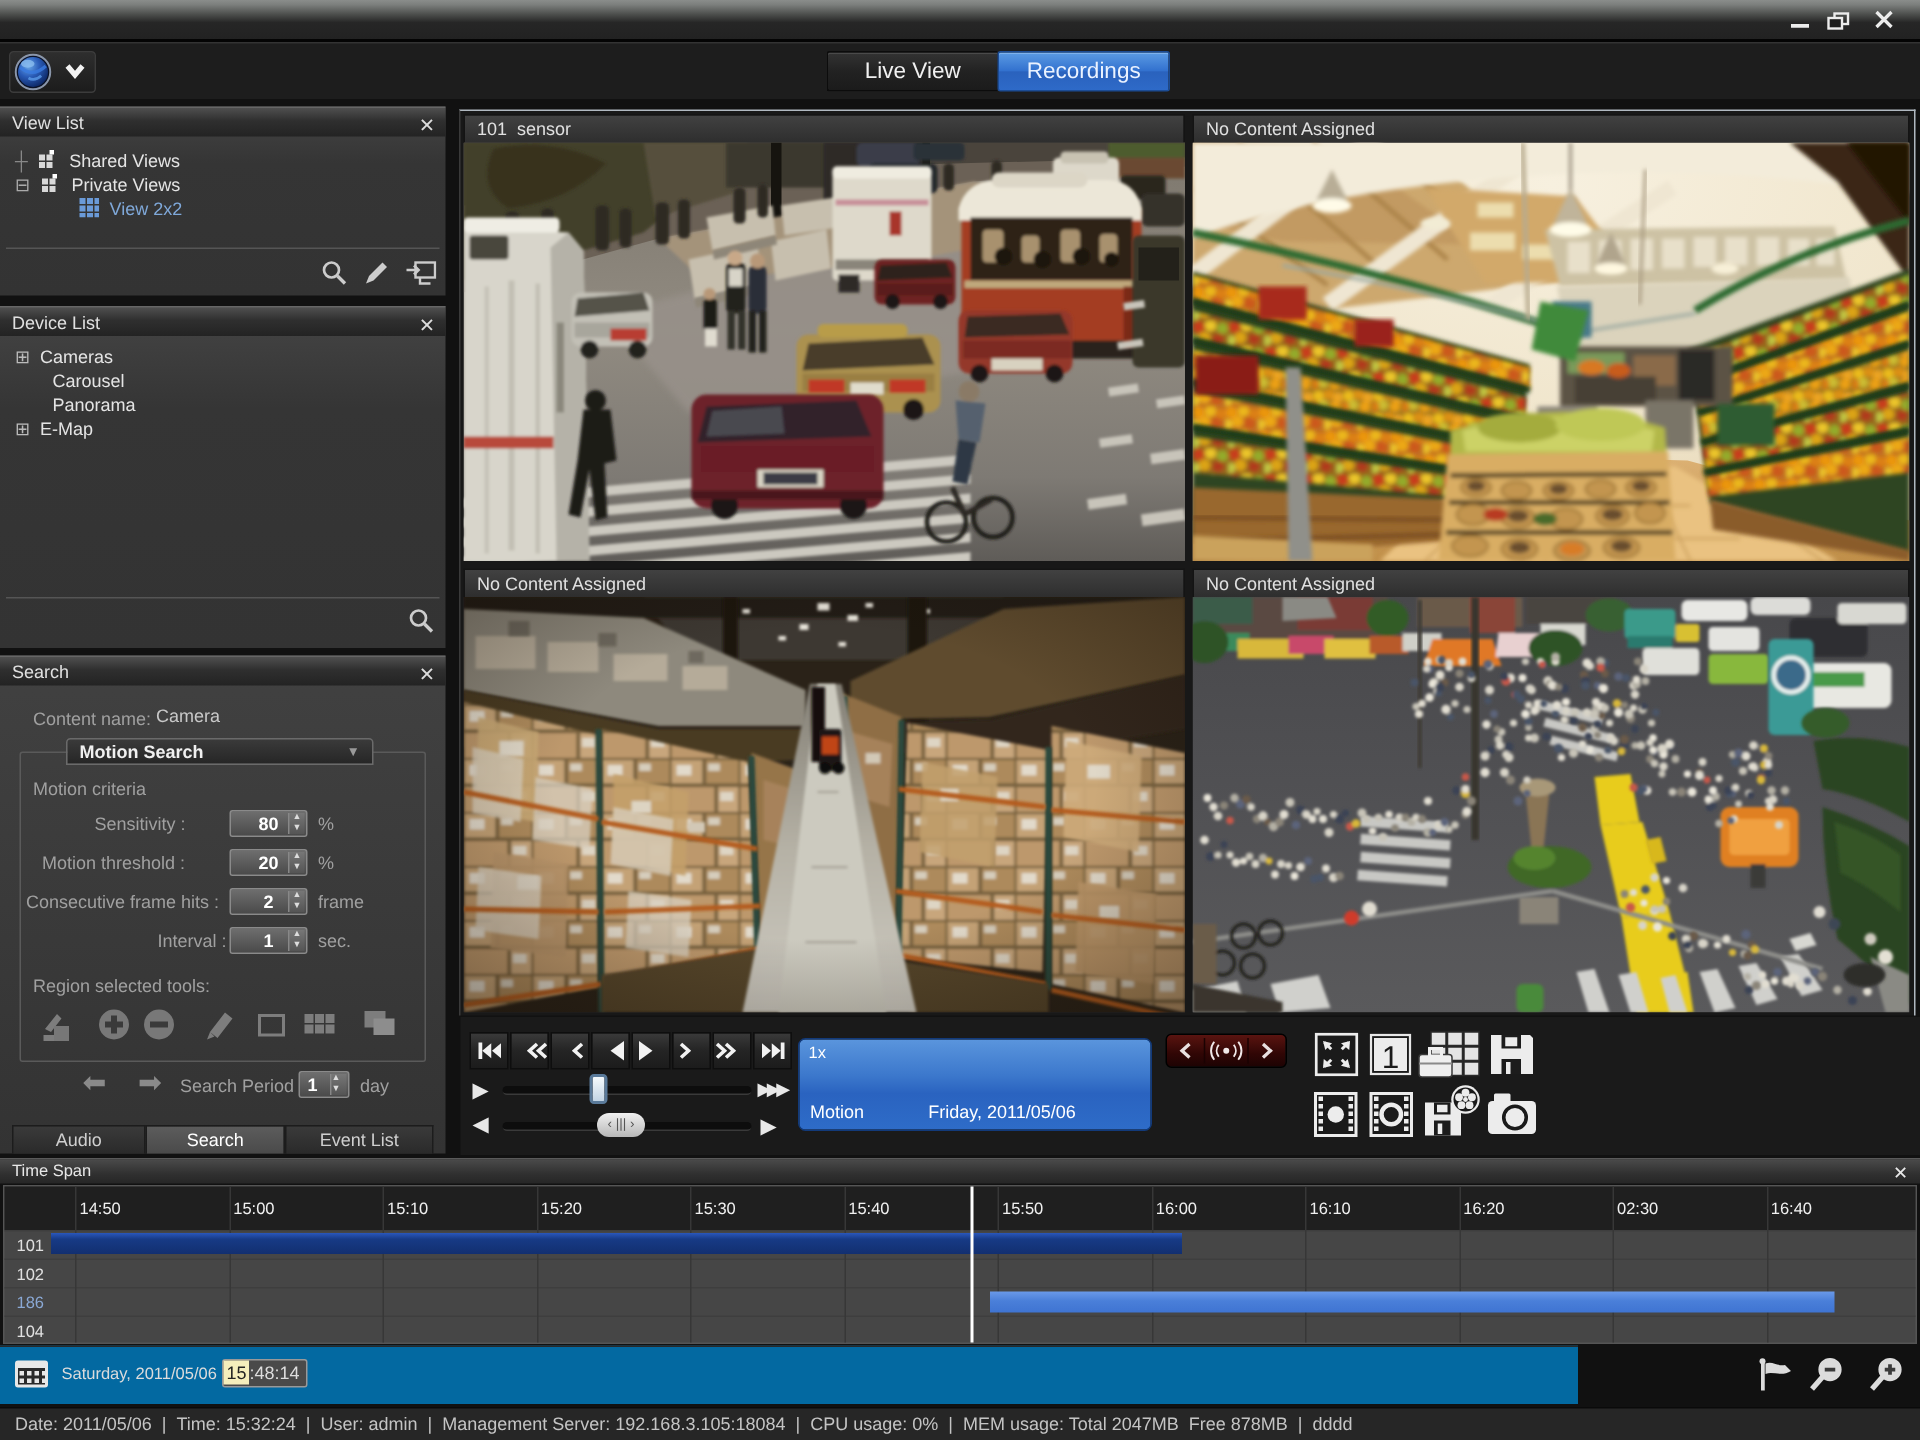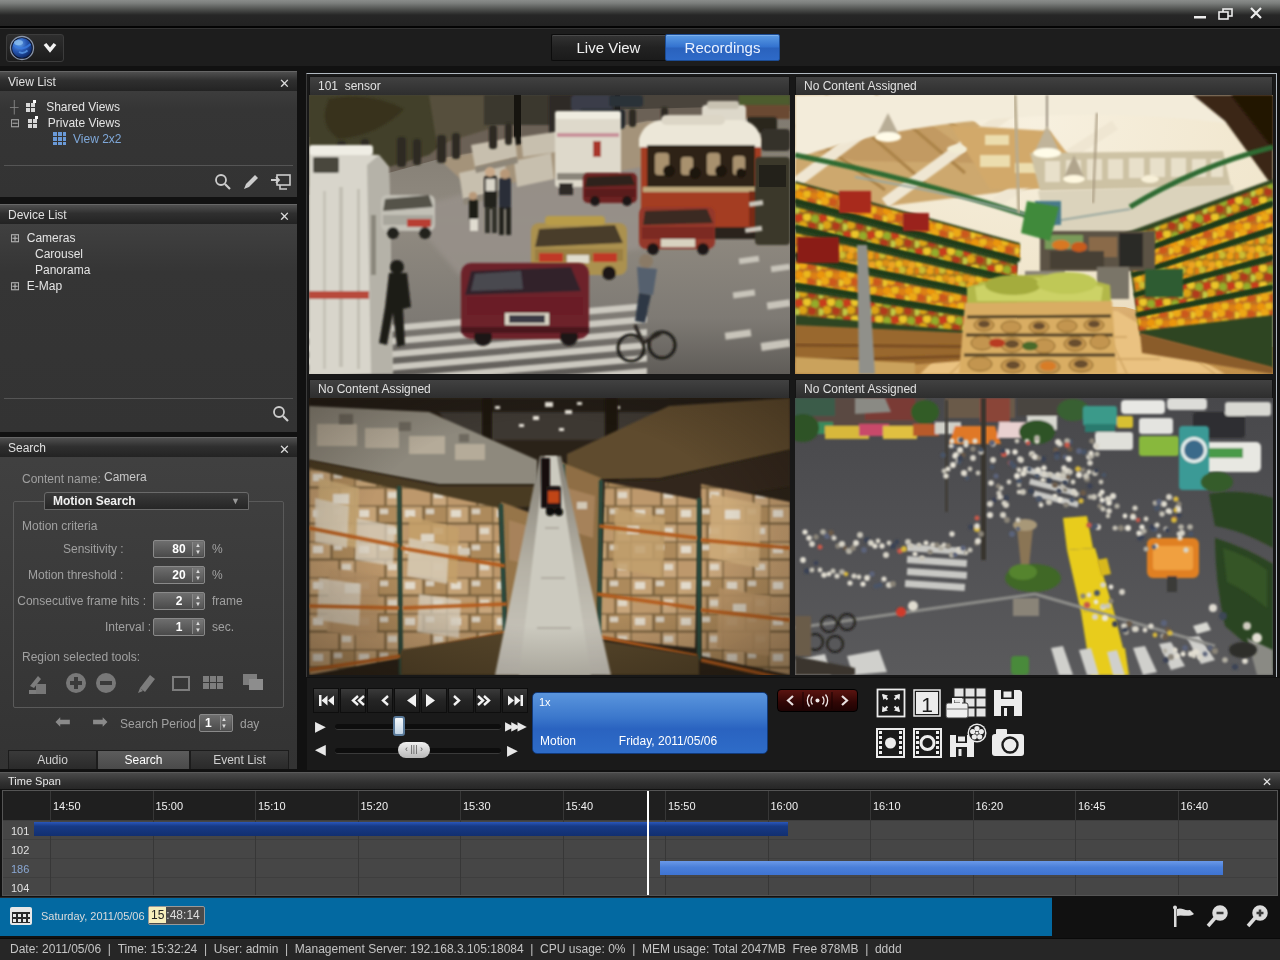--- a/index.html
+++ b/index.html
@@ -1545,21 +1545,21 @@
         <div class="tlab" style="left: 50px;">14:50</div>
         <div class="tlab" style="left: 152.5px;">15:00</div>
         <div class="tlab" style="left: 255px;">15:10</div>
         <div class="tlab" style="left: 357.5px;">15:20</div>
         <div class="tlab" style="left: 460px;">15:30</div>
         <div class="tlab" style="left: 562.5px;">15:40</div>
         <div class="tlab" style="left: 665px;">15:50</div>
         <div class="tlab" style="left: 767.5px;">16:00</div>
         <div class="tlab" style="left: 870px;">16:10</div>
         <div class="tlab" style="left: 972.5px;">16:20</div>
-        <div class="tlab" style="left: 1075px;">16:45</div>
+        <div class="tlab" style="left: 1075px;">02:30</div>
         <div class="tlab" style="left: 1177.5px;">16:40</div>
       </div>
     <div class="chlab" style="top:34px;">101</div>
     <div class="chlab" style="top:53px;">102</div>
     <div class="chlab" style="top:72px; color:#8aa8d4;">186</div>
     <div class="chlab" style="top:91px;">104</div>
     <div id="bar101"></div>
     <div id="bar103"></div>
     <div id="playhead"></div>
   </div>

